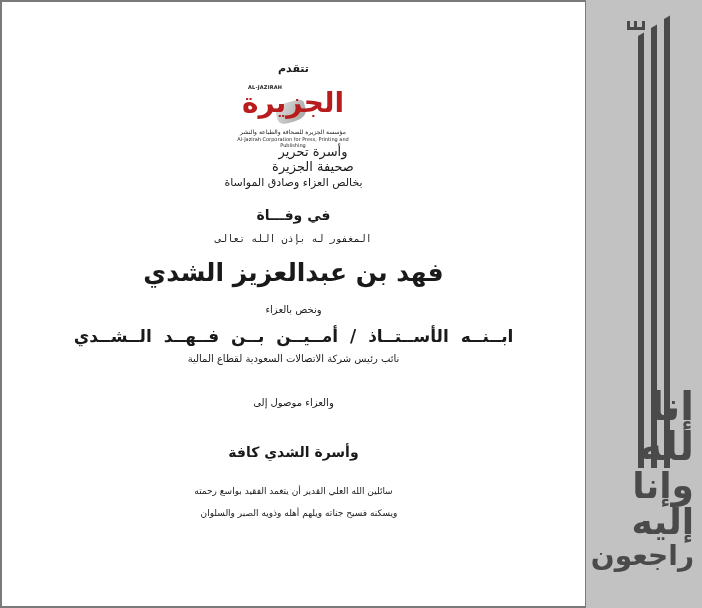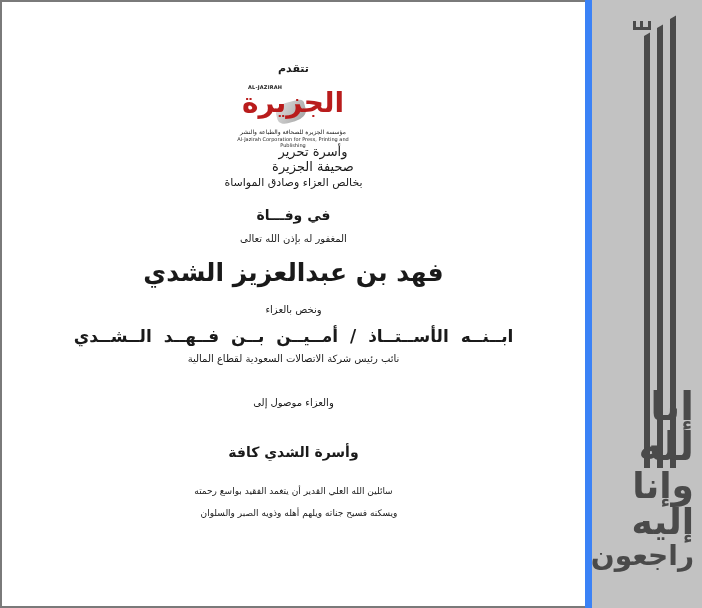--- a/index.html
+++ b/index.html
@@ -30,21 +30,21 @@
       width: 583px; height: 480px;
       background: #ffffff;
       direction: rtl;
       text-align: center;
     }
     .side-panel {
       position: absolute;
       left: 585px; top: 0;
       width: 117px; height: 608px;
       background: #c2c2c2;
-      border-left: 7px solid #3b82f6;
+      border-left: 1px solid #3b82f6;
       box-sizing: border-box;
     }
     .bar {
       position: absolute;
       width: 6px;
       background: #4a4a4a;
       bottom: 140px;
     }
     .bar::before {
       content: "";
@@ -148,21 +148,21 @@
       direction: rtl;
       margin-left: 40px;
     }
     .line {
       position: absolute;
       left: 0; right: 0;
       white-space: nowrap;
     }
     .l-condolence { top: 174px; font-size: 11px; }
     .l-death { top: 205px; font-size: 14px; font-weight: bold; }
-    .l-forgiven { top: 231px; font-size: 10px; }
+    .l-forgiven { top: 231px; font-size: 10px; font-family: Liberation Mono, monospace; }
     .l-name { top: 256px; font-size: 25px; font-weight: bold; letter-spacing: -0.5px; }
     .l-specially { top: 302px; font-size: 10px; }
     .l-son { top: 324px; font-size: 17px; font-weight: bold; letter-spacing: 1px; word-spacing: 6px; }
     .l-title { top: 351px; font-size: 10px; }
     .l-extended { top: 395px; font-size: 10px; }
     .l-relatives { top: 418px; font-size: 14px; font-weight: bold; }
     .l-family { top: 442px; font-size: 14px; font-weight: bold; }
     .l-prayer1 { top: 484px; font-size: 9px; }
     .l-prayer2 { top: 506px; font-size: 9px; padding-left: 11px; }
   </style>

